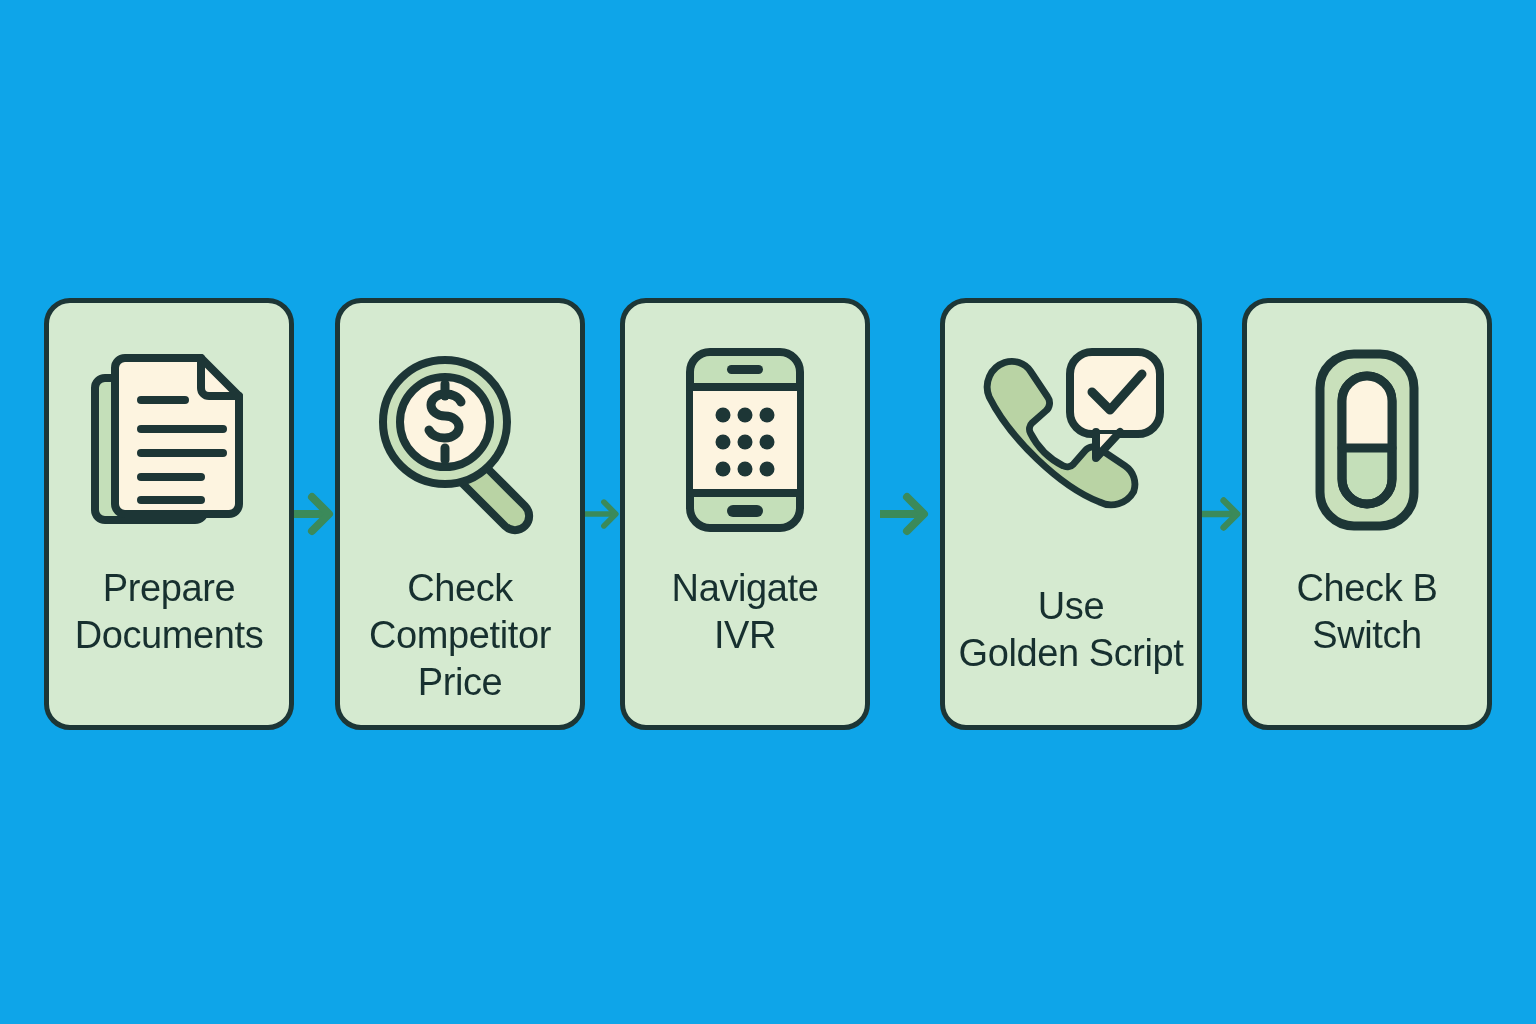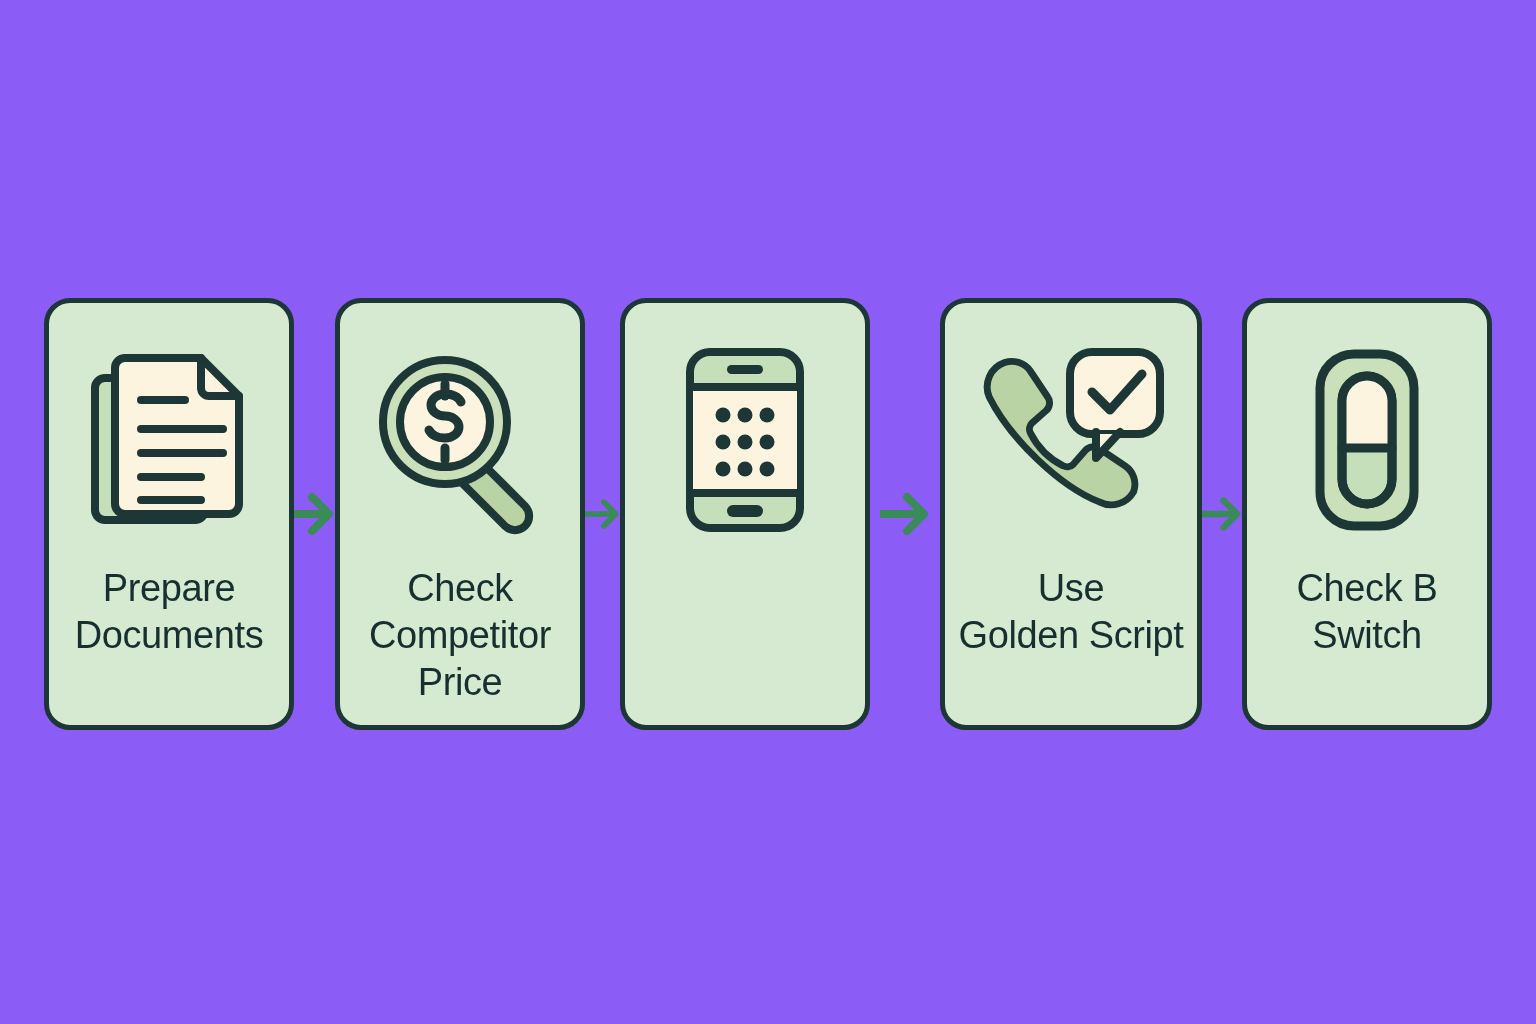--- a/index.html
+++ b/index.html
@@ -10,21 +10,21 @@
     width: 1536px;
     height: 1024px;
     background: #fdf6e3;
     font-family: "Liberation Sans", sans-serif;
     overflow: hidden;
   }
   #canvas {
     position: relative;
     width: 1536px;
     height: 1024px;
-    background: #8b5cf6;
+    background: #0ea5e9;
   }
   .flow-row {
     position: absolute;
     left: 0;
     top: 298px;
     width: 1536px;
     height: 432px;
     display: flex;
     flex-direction: row;
     align-items: stretch;
@@ -40,20 +40,21 @@
     border-radius: 26px;
     display: flex;
     flex-direction: column;
     align-items: center;
     justify-content: flex-start;
     padding-top: 46px;
   }
   .step-card.wide {
     width: 262px;
     flex: 0 0 262px;
+    gap: 18px;
   }
   .card-icon {
     width: 176px;
     height: 182px;
     display: flex;
     align-items: center;
     justify-content: center;
     flex: 0 0 auto;
   }
   .card-icon svg {
@@ -166,20 +167,22 @@
               <circle cx="38" cy="95" r="7.5"></circle>
               <circle cx="60" cy="95" r="7.5"></circle>
               <circle cx="82" cy="95" r="7.5"></circle>
               <circle cx="38" cy="122" r="7.5"></circle>
               <circle cx="60" cy="122" r="7.5"></circle>
               <circle cx="82" cy="122" r="7.5"></circle>
             </g>
           </g>
         </svg>
       </div>
+      <div class="card-label">Navigate
+IVR</div>
     </div>
 
     <div class="connector c3">
       <svg width="50" height="46" viewBox="0 0 50 46">
         <g fill="none" stroke="#3b8a5a" stroke-width="8" stroke-linecap="round" stroke-linejoin="round">
           <line x1="1" y1="23" x2="42" y2="23"></line>
           <polyline points="27,6 44,23 27,40"></polyline>
         </g>
       </svg>
     </div>

